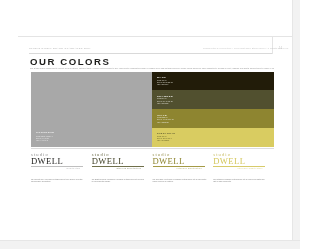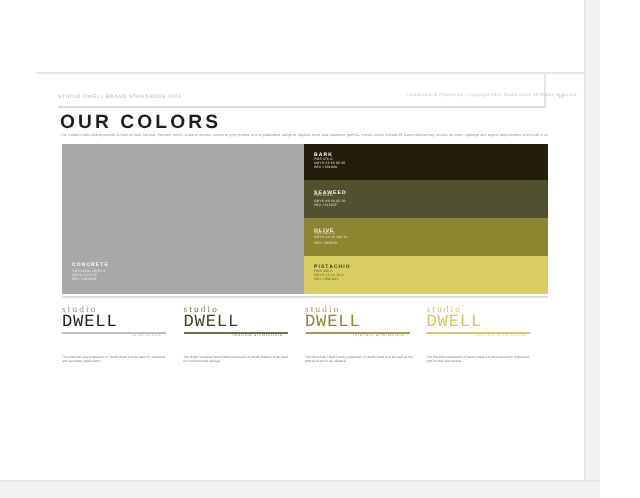--- a/index.html
+++ b/index.html
@@ -204,21 +204,21 @@
   .logo-studio {
     font-size: 4.6px;
     letter-spacing: 1.1px;
     line-height: 5px;
     font-family: "Liberation Serif", serif;
   }
   .logo-dwell {
     font-size: 8.6px;
     letter-spacing: 0.4px;
     line-height: 9px;
-    font-family: Liberation Mono, monospace;
+    font-family: Liberation Serif, serif;
     font-weight: normal;
     margin-top: -0.5px;
   }
   .logo-tag {
     font-size: 1.6px;
     letter-spacing: 0.5px;
     margin-top: 1.1px;
     text-align: right;
     padding-right: 5px;
   }

